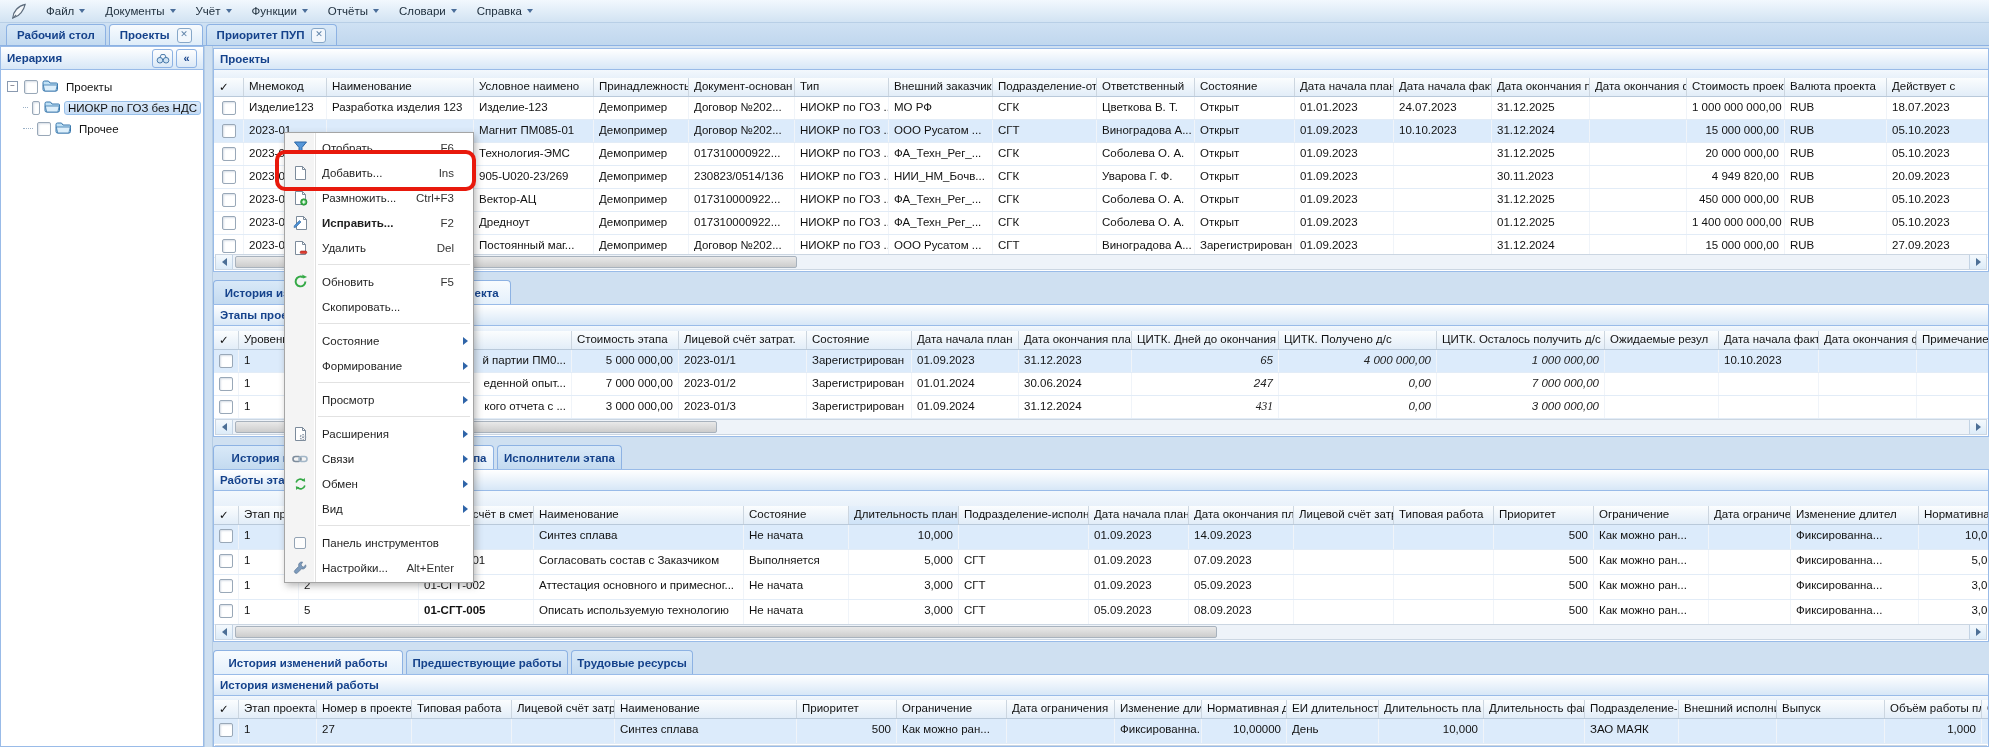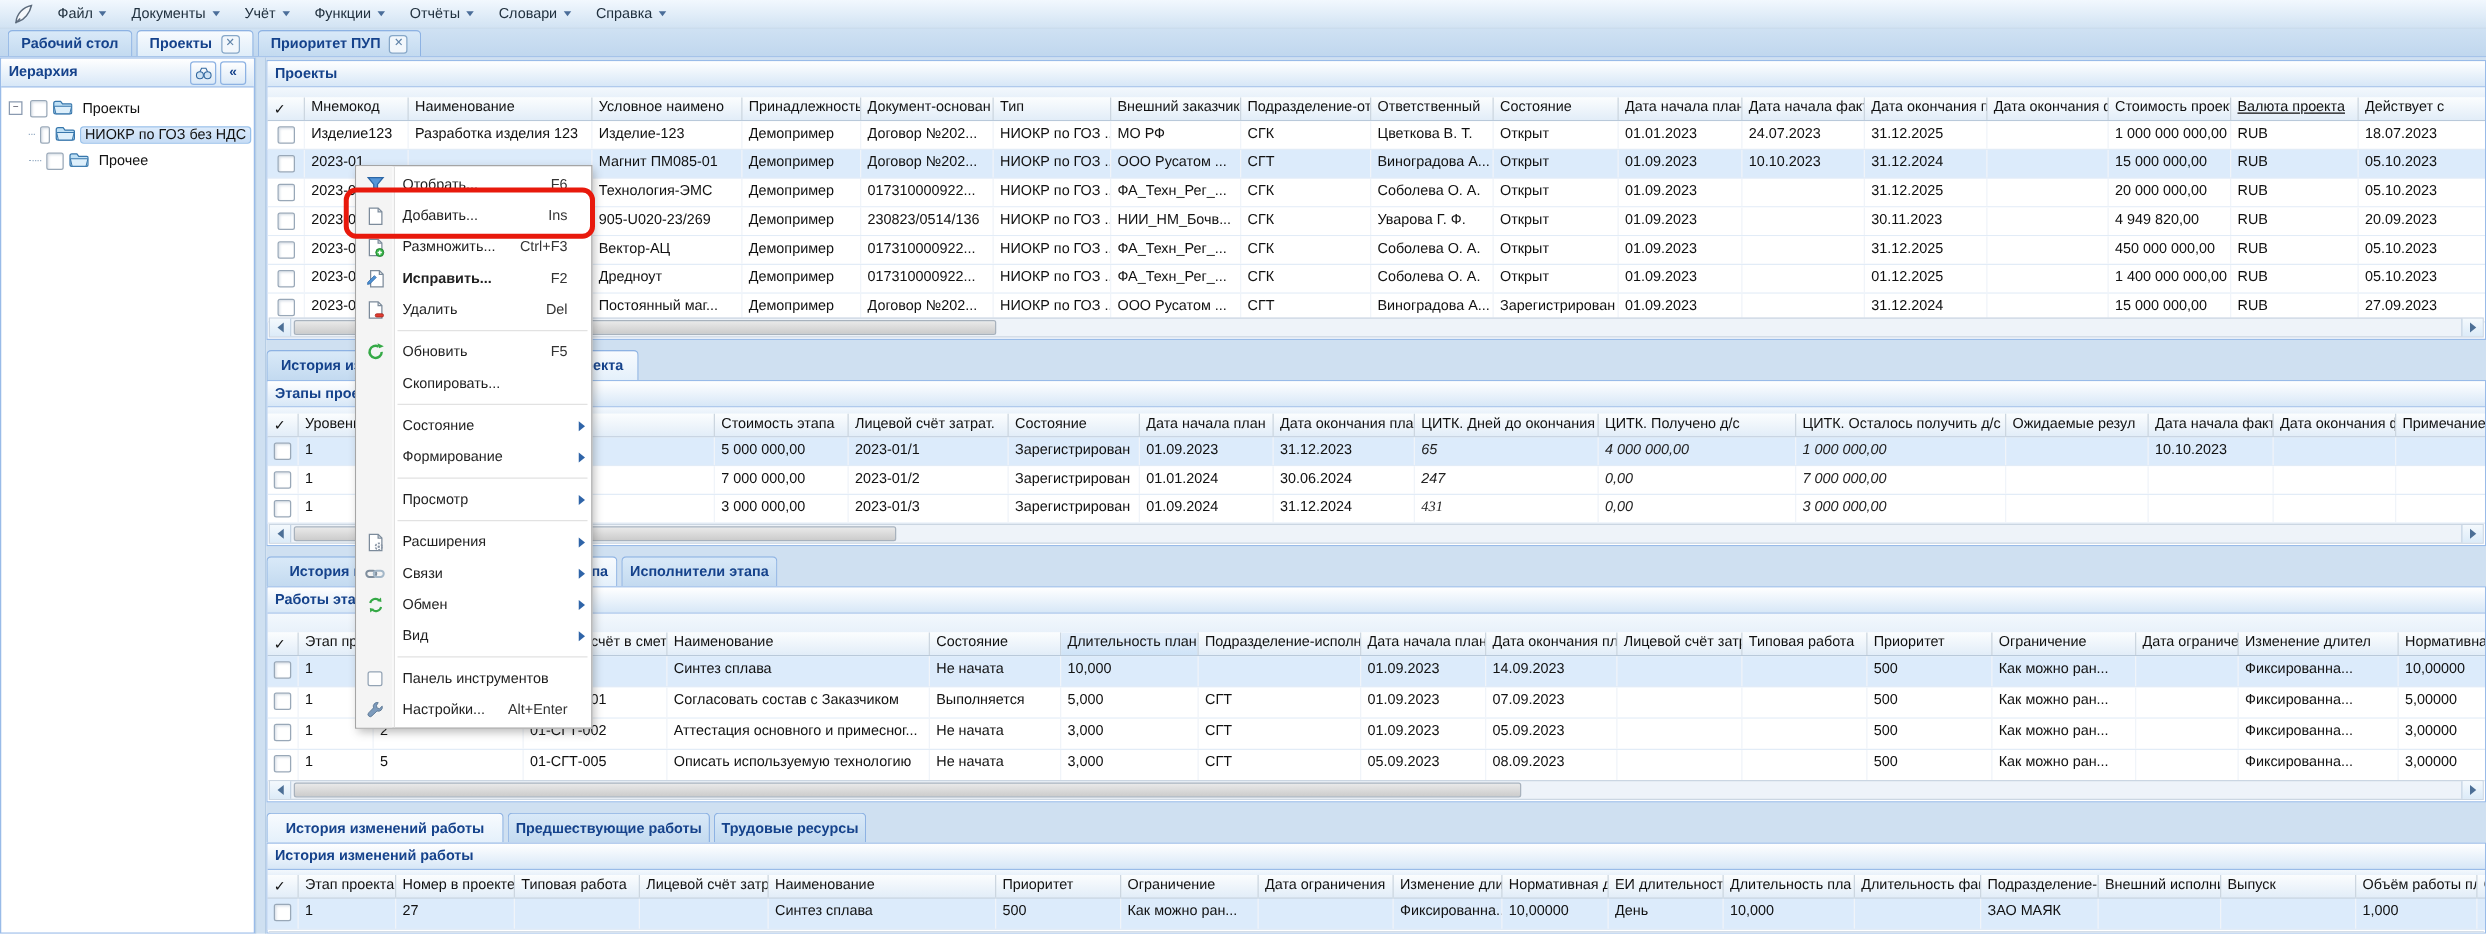--- a/index.html
+++ b/index.html
@@ -49,21 +49,21 @@
   .p-title{height:20px;background:linear-gradient(#ffffff,#d7e7f7);border-bottom:1px solid #99bbe8;
            display:flex;align-items:center;padding:0 6px;color:#15428b;font-weight:bold;white-space:nowrap;overflow:hidden;}
   .p-spacer{background:linear-gradient(#f3f8fd,#e8f1fa);}
   .g-hdr{display:flex;height:18px;background:linear-gradient(#fbfdfe,#e2edf8);border-bottom:1px solid #b9c9da;width:1900px;}
   .gh{box-sizing:border-box;border-right:1px solid #ccd6e0;padding:2px 5px;white-space:nowrap;overflow:hidden;
       color:#111;flex:none;position:relative;}
   .gh.sorted{background:linear-gradient(#e4effb,#cfe3f7);}
   .g-row{display:flex;border-bottom:1px solid #e2ecf7;background:#fff;width:1900px;}
   .g-row.sel{background:#dcebfb;}
   .gc{box-sizing:border-box;border-right:1px solid #f0f4f9;padding:4px 5px 0 5px;white-space:nowrap;overflow:hidden;flex:none;}
-  .gc.r{text-align:left;}
+  .gc.r{text-align:right;}
   .gc.i{font-style:italic;color:#222;}
   .cbwrap{display:flex;justify-content:center;align-items:flex-start;padding-top:4px;}
   .cb{width:12px;height:12px;border:1px solid #99a8b8;background:#fff;border-radius:2px;
       box-shadow:inset 1px 1px 2px #d7dee6;}
   
   .tabstrip{position:absolute;height:26px;display:flex;align-items:flex-end;gap:3px;}
   .dtab{height:24px;display:flex;align-items:center;justify-content:center;padding:0 8px;
         border:1px solid #8db2e3;border-bottom:none;border-radius:4px 4px 0 0;
         background:linear-gradient(#d9e9f8,#c3daf0);color:#15428b;font-weight:bold;
         box-sizing:border-box;white-space:nowrap;overflow:hidden;flex:none;}
@@ -215,21 +215,21 @@
           <div class="gh" style="width: 94px;"><span>Тип</span></div>
           <div class="gh" style="width: 104px;"><span>Внешний заказчик</span></div>
           <div class="gh" style="width: 104px;"><span>Подразделение-от</span></div>
           <div class="gh" style="width: 98px;"><span>Ответственный</span></div>
           <div class="gh" style="width: 100px;"><span>Состояние</span></div>
           <div class="gh" style="width: 99px;"><span>Дата начала план.</span></div>
           <div class="gh" style="width: 98px;"><span>Дата начала факт.</span></div>
           <div class="gh" style="width: 98px;"><span>Дата окончания пл</span></div>
           <div class="gh" style="width: 97px;"><span>Дата окончания ф</span></div>
           <div class="gh" style="width: 98px;"><span>Стоимость проекта</span></div>
-          <div class="gh" style="width: 102px; text-decoration: underline;"><span>Валюта проекта</span></div>
+          <div class="gh" style="width: 102px;"><span>Валюта проекта</span></div>
           <div class="gh" style="width: 102px;"><span>Действует с</span></div>
         </div>
         <div class="g-row" style="height: 22px;">
           <div class="gc cbwrap" style="width: 30px; padding: 0px;">
             <span class="cb" style="margin: 4px auto 0px;"></span>
           </div>
           <div class="gc" style="width: 83px;">Изделие123</div>
           <div class="gc" style="width: 147px;">Разработка изделия 123</div>
           <div class="gc" style="width: 120px;">Изделие-123</div>
           <div class="gc" style="width: 95px;">Демопример</div>
@@ -591,21 +591,21 @@
           <div class="gc" style="width: 82px;"></div>
           <div class="gc" style="width: 128px;">Фиксированна...</div>
           <div class="gc r" style="width: 100px;">3,00000</div>
         </div>
         <div class="g-row" style="height: 24px;">
           <div class="gc cbwrap" style="width: 25px; padding: 0px;">
             <span class="cb" style="margin: 4px auto 0px;"></span>
           </div>
           <div class="gc" style="width: 60px;">1</div>
           <div class="gc" style="width: 120px;">5</div>
-          <div class="gc" style="width: 115px;">01-СГТ-005</div>
+          <div class="gc" style="width: 115px; font-weight: bold;">01-СГТ-005</div>
           <div class="gc" style="width: 210px;">Описать используемую технологию</div>
           <div class="gc" style="width: 105px;">Не начата</div>
           <div class="gc r" style="width: 110px;">3,000</div>
           <div class="gc" style="width: 130px;">СГТ</div>
           <div class="gc" style="width: 100px;">05.09.2023</div>
           <div class="gc" style="width: 105px;">08.09.2023</div>
           <div class="gc" style="width: 100px;"></div>
           <div class="gc" style="width: 100px;"></div>
           <div class="gc r" style="width: 100px;">500</div>
           <div class="gc" style="width: 115px;">Как можно ран...</div>

